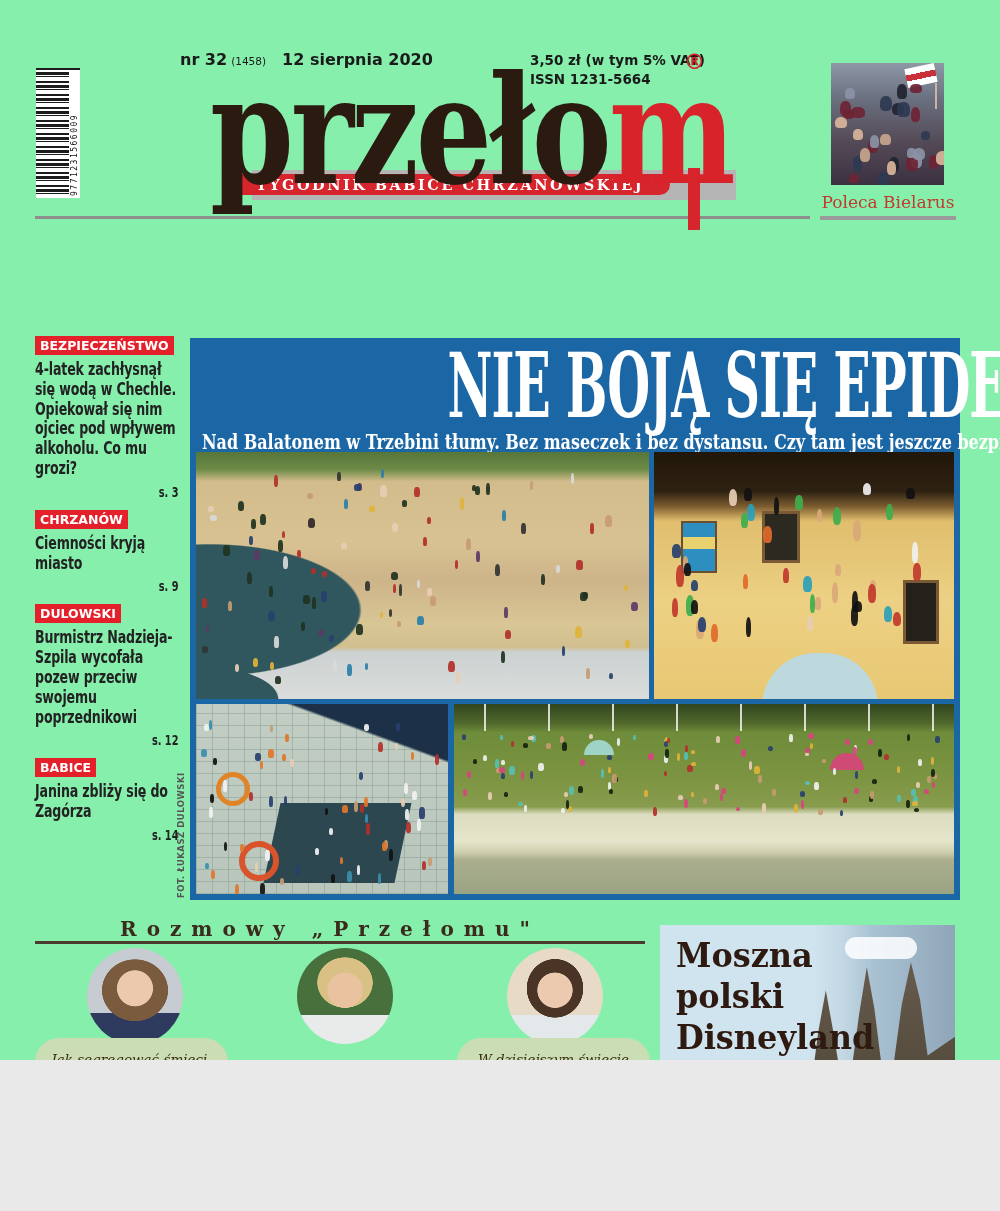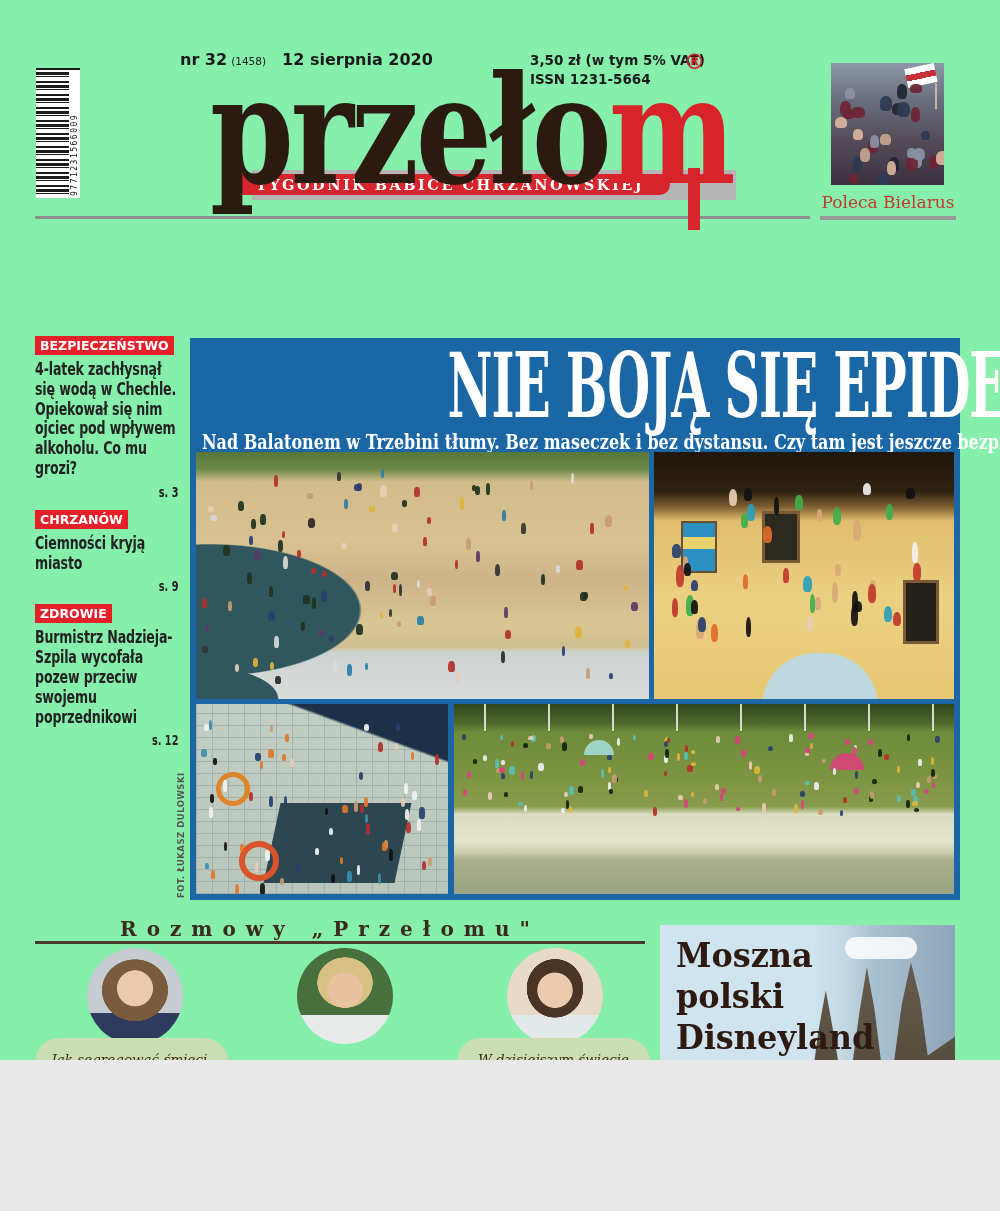--- a/index.html
+++ b/index.html
@@ -198,24 +198,31 @@
       </div>
     </div>
     <div class="s-item">
       <div class="s-tag">CHRZANÓW</div>
       <div class="squeeze">
         <div class="s-text">Ciemności kryją miasto</div>
         <div class="s-page">s. 9</div>
       </div>
     </div>
     <div class="s-item">
-      <div class="s-tag">ZDROWIE</div>
+      <div class="s-tag">DULOWSKI</div>
       <div class="squeeze">
         <div class="s-text">Burmistrz Nadzieja-Szpila wycofała pozew przeciw swojemu poprzednikowi</div>
         <div class="s-page">s. 12</div>
+      </div>
+    </div>
+    <div class="s-item">
+      <div class="s-tag">BABICE</div>
+      <div class="squeeze">
+        <div class="s-text">Janina zbliży się do Zagórza</div>
+        <div class="s-page">s. 14</div>
       </div>
     </div>
   </div>
   <div class="abs photo-credit-left">FOT. ŁUKASZ DULOWSKI</div>
 
   <div class="abs mainbox">
     <div class="headline-wrap">
       <div class="headline">NIE BOJĄ SIĘ EPIDEMII</div>
     </div>
     <div class="subhead-row">

